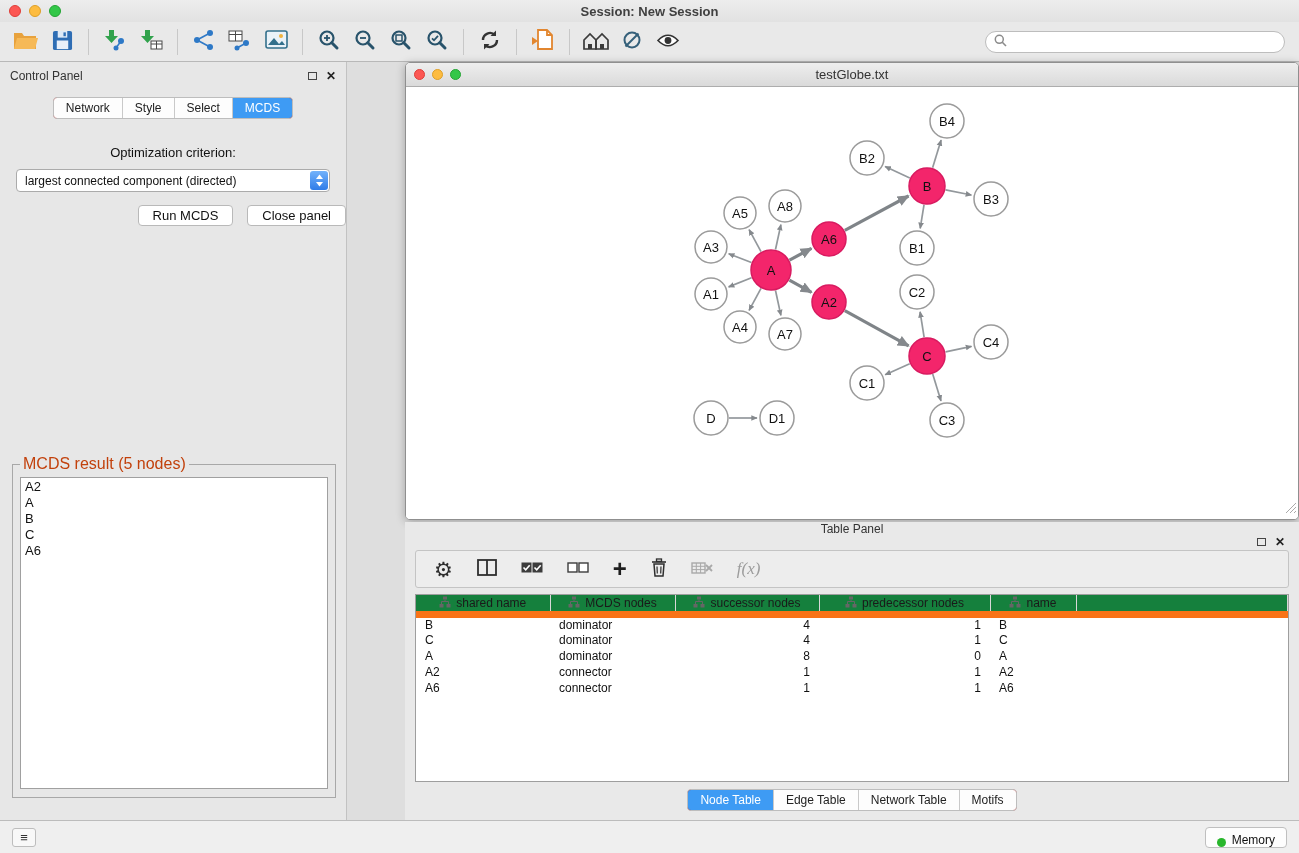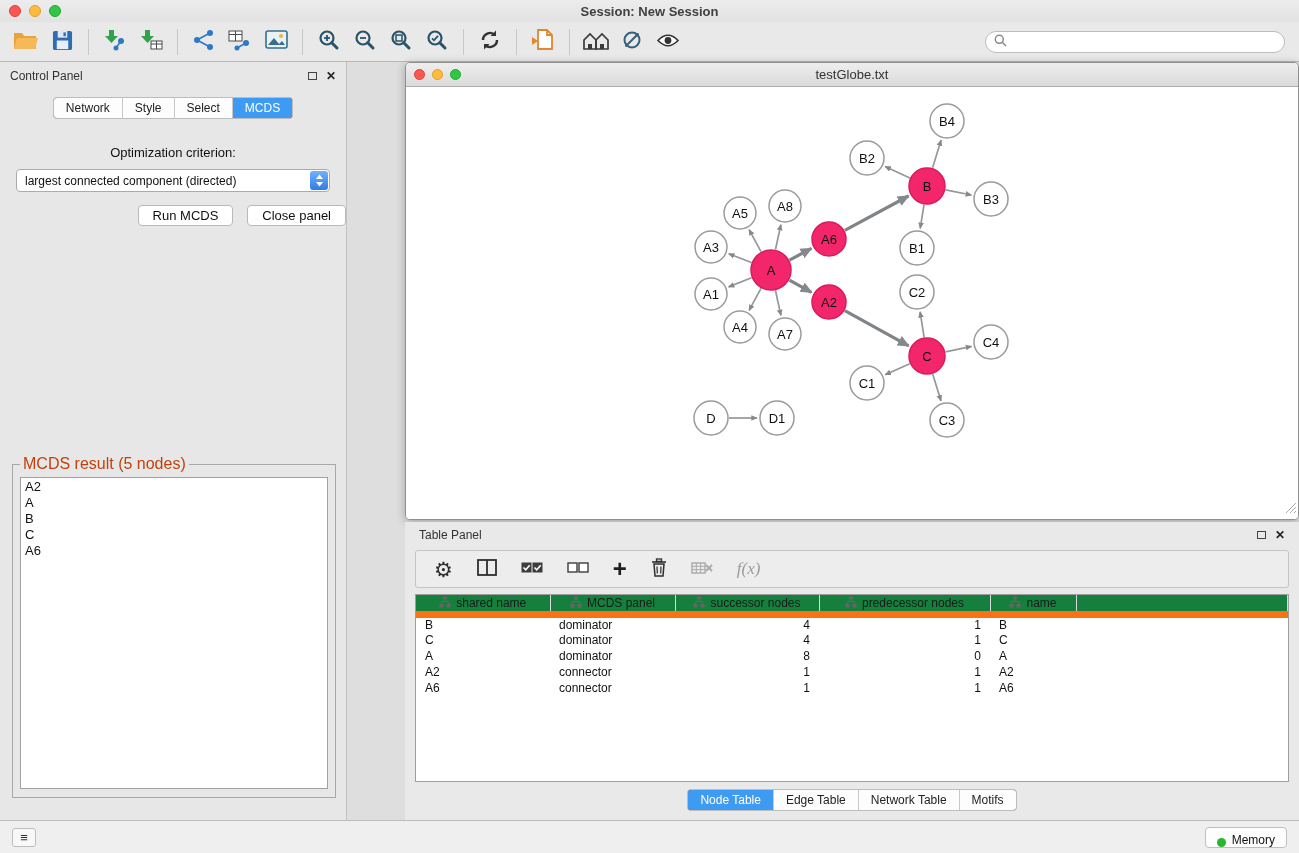--- a/index.html
+++ b/index.html
@@ -71,21 +71,21 @@
     border-bottom:1px solid #ADADAD; position:relative; display:flex; align-items:center; }
   .net-traffic { position:absolute; left:8px; top:6px; display:flex; gap:7px; }
   .tl.sm { width:11px; height:11px; }
   .net-title { width:100%; text-align:center; font-size:13px; color:#333; }
   .net-canvas { position:absolute; left:0; top:24px; right:0; bottom:0; background:#fff; }
   .net-canvas svg.graph { position:absolute; left:0; top:0; }
   .resize-handle { position:absolute; right:1px; bottom:1px; }
 
   
   .table-panel { position:absolute; left:405px; top:460px; width:894px; height:298px; background:#E9E9E9; }
-  .tp-head { height:26px; display:flex; align-items:center; padding:0 14px; }
+  .tp-head { height:26px; display:flex; align-items:center; padding:0 14px;flex-direction:column; }
   .tp-toolbar { margin:2px 10px 0; height:38px; background:#EDEDED; border:1px solid #C4C4C4;
     border-radius:3px; display:flex; align-items:center; gap:24px; padding:0 18px; }
   .tp-ic { background:transparent; border:none; display:flex; align-items:center; justify-content:center;
     cursor:pointer; font-family:inherit; }
   .gear-glyph { font-size:21px; color:#2E2E2E; line-height:1; }
   .plus-glyph { font-size:24px; font-weight:700; color:#1E1E1E; line-height:1; }
   .fx-glyph { font-family:"Liberation Serif", serif; font-style:italic; font-size:17px; color:#9C9C9C; }
 
   .tp-tablewrap { margin:6px 10px 0; height:188px; background:#fff; border:1px solid #9E9E9E; overflow:hidden; }
   table.node-table { width:100%; border-collapse:collapse; table-layout:fixed; font-size:12px; }
@@ -552,21 +552,21 @@
                   <rect x="4" y="0.5" width="4" height="3" fill="#666"></rect>
                   <rect x="0.5" y="8" width="4" height="3.5" fill="#666"></rect>
                   <rect x="7.5" y="8" width="4" height="3.5" fill="#666"></rect>
                   <path d="M6 3.5v2M2.5 8V5.5h7V8" stroke="#666" fill="none"></path>
                 </svg><span>shared name</span></th>
               <th><svg class="hdr-ic" width="12" height="12" viewBox="0 0 12 12">
                   <rect x="4" y="0.5" width="4" height="3" fill="#666"></rect>
                   <rect x="0.5" y="8" width="4" height="3.5" fill="#666"></rect>
                   <rect x="7.5" y="8" width="4" height="3.5" fill="#666"></rect>
                   <path d="M6 3.5v2M2.5 8V5.5h7V8" stroke="#666" fill="none"></path>
-                </svg><span>MCDS panel</span></th>
+                </svg><span>MCDS nodes</span></th>
               <th><svg class="hdr-ic" width="12" height="12" viewBox="0 0 12 12">
                   <rect x="4" y="0.5" width="4" height="3" fill="#666"></rect>
                   <rect x="0.5" y="8" width="4" height="3.5" fill="#666"></rect>
                   <rect x="7.5" y="8" width="4" height="3.5" fill="#666"></rect>
                   <path d="M6 3.5v2M2.5 8V5.5h7V8" stroke="#666" fill="none"></path>
                 </svg><span>successor nodes</span></th>
               <th><svg class="hdr-ic" width="12" height="12" viewBox="0 0 12 12">
                   <rect x="4" y="0.5" width="4" height="3" fill="#666"></rect>
                   <rect x="0.5" y="8" width="4" height="3.5" fill="#666"></rect>
                   <rect x="7.5" y="8" width="4" height="3.5" fill="#666"></rect>

